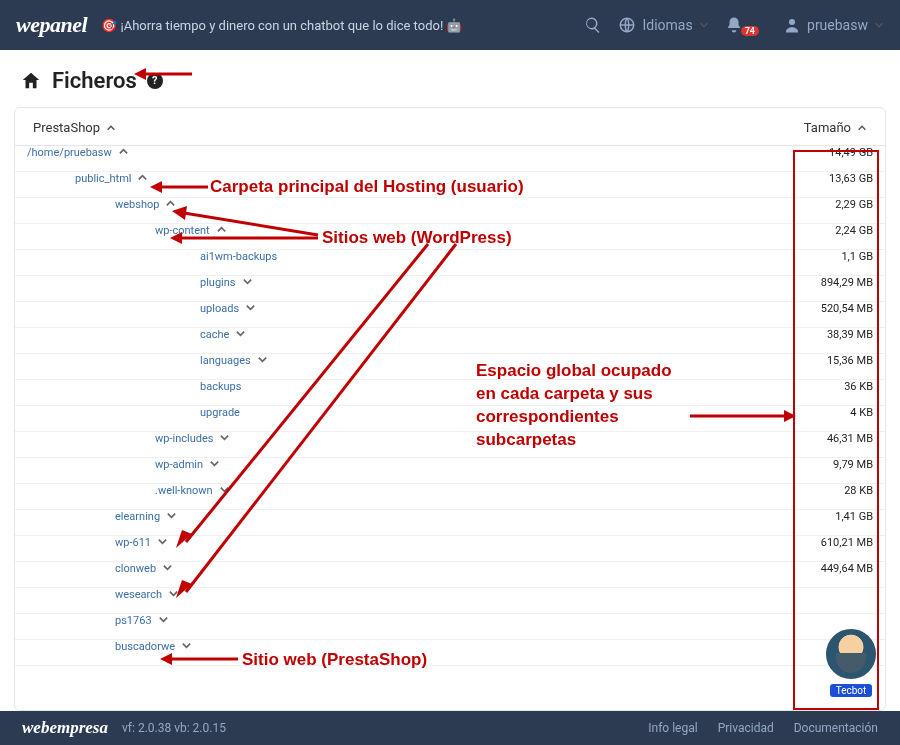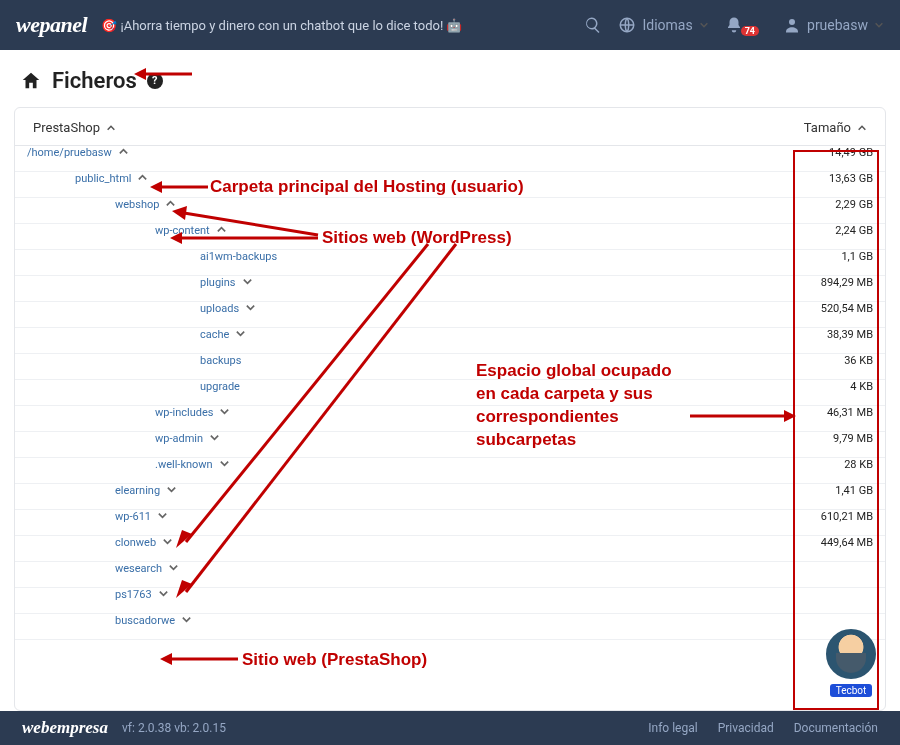--- a/index.html
+++ b/index.html
@@ -163,20 +163,27 @@
         <span class="size">520,54 MB</span>
       </div>
       <div class="row ind-4">
         <span class="name">cache</span>
         <svg viewBox="0 0 12 12" class="rchev">
           <path d="M2 4l4 4 4-4"></path>
         </svg>
         <span class="size">38,39 MB</span>
       </div>
       <div class="row ind-4">
+        <span class="name">languages</span>
+        <svg viewBox="0 0 12 12" class="rchev">
+          <path d="M2 4l4 4 4-4"></path>
+        </svg>
+        <span class="size">15,36 MB</span>
+      </div>
+      <div class="row ind-4">
         <span class="name">backups</span>
         <span class="size">36 KB</span>
       </div>
       <div class="row ind-4">
         <span class="name">upgrade</span>
         <span class="size">4 KB</span>
       </div>
       <div class="row ind-3">
         <span class="name">wp-includes</span>
         <svg viewBox="0 0 12 12" class="rchev">

